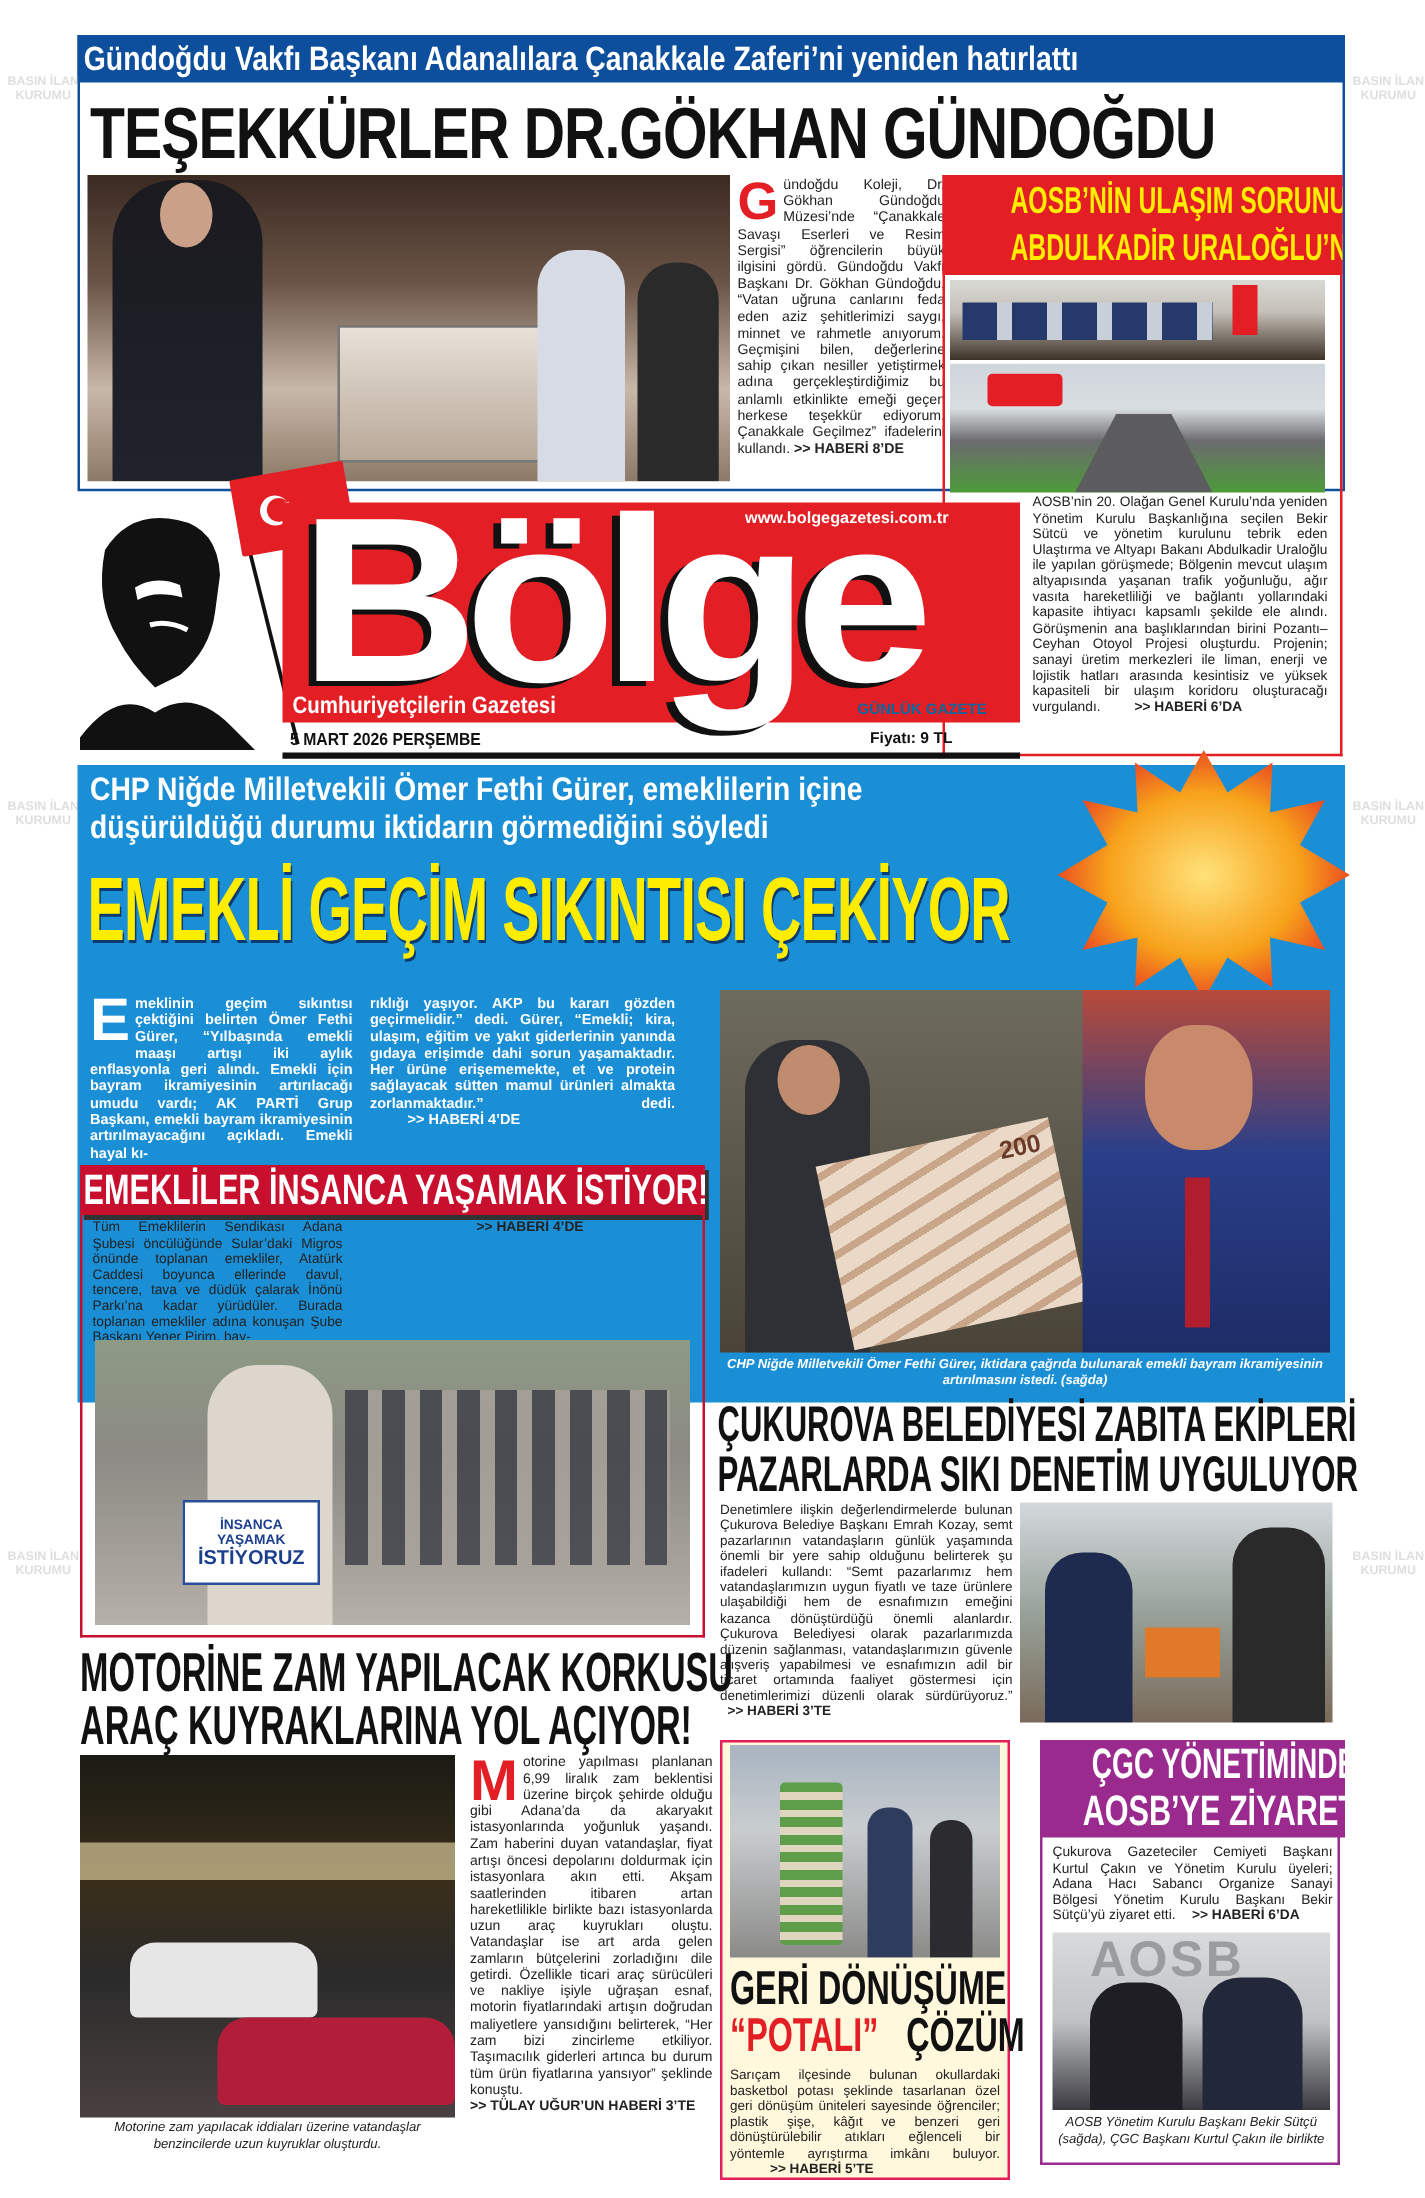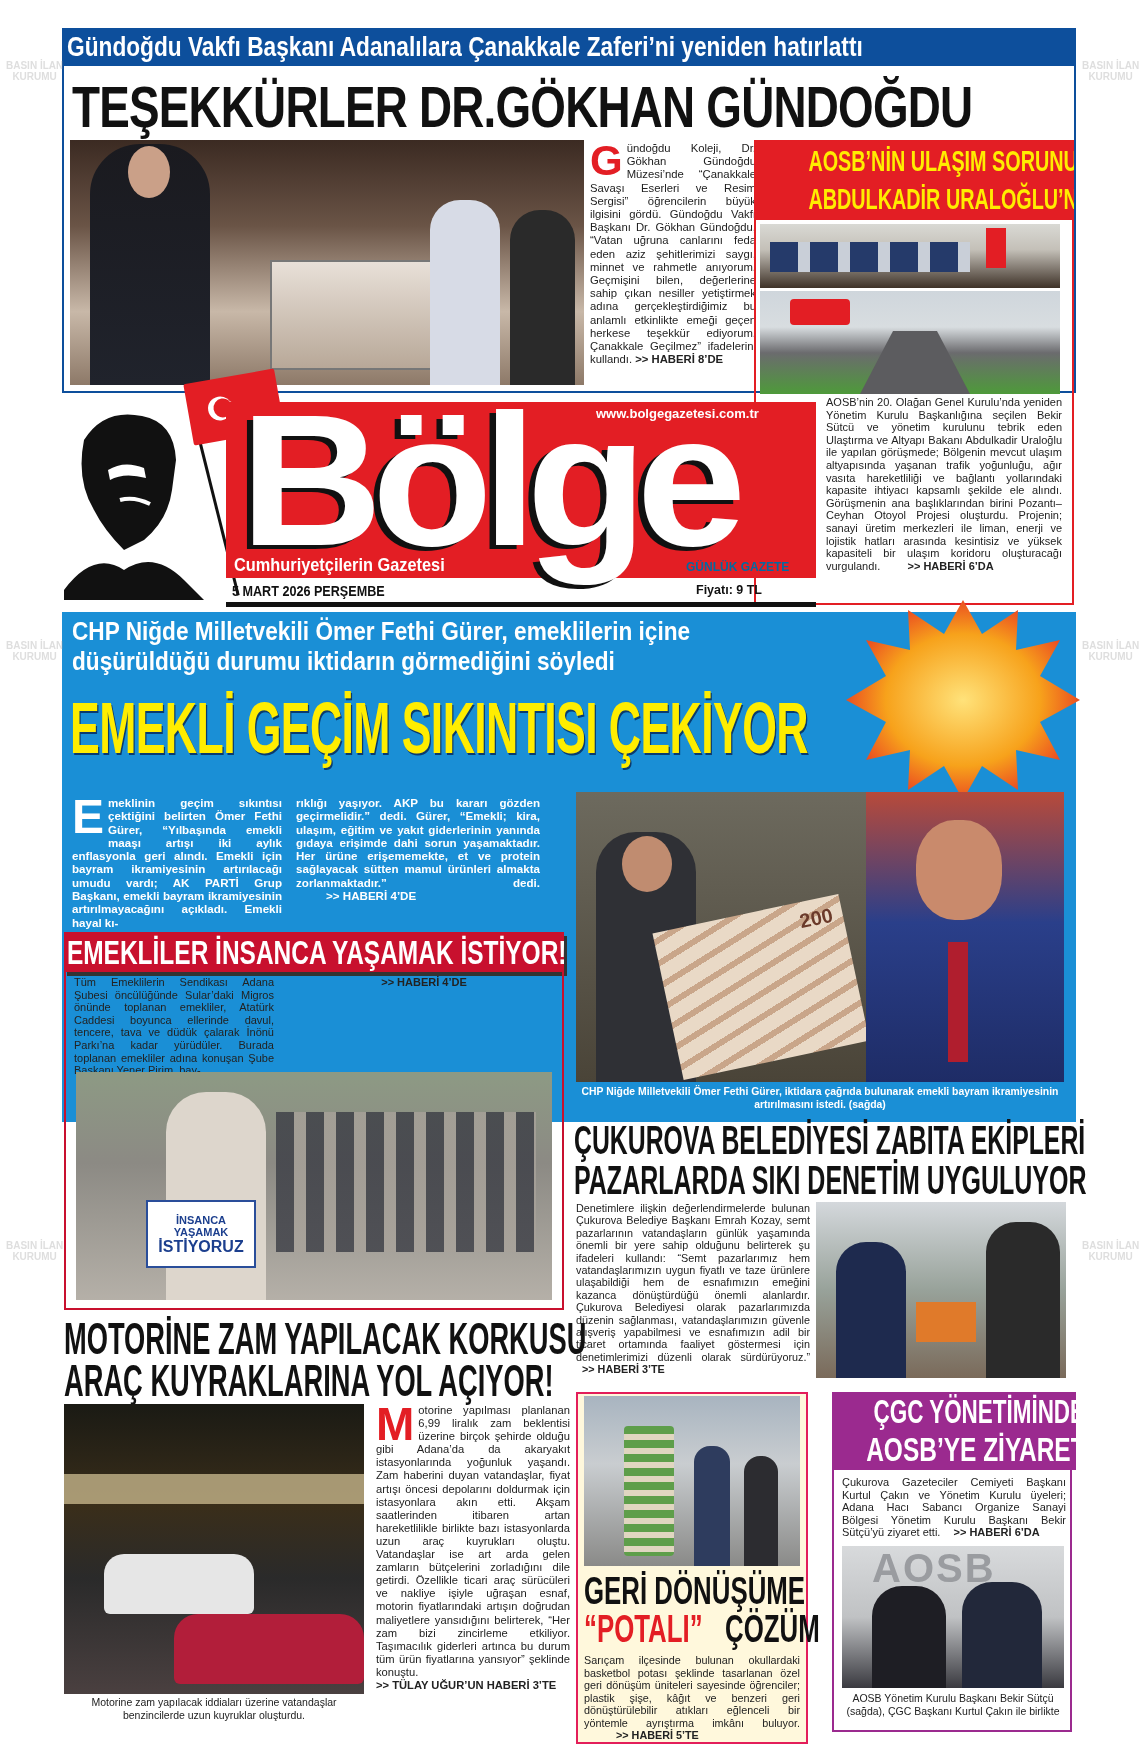--- a/index.html
+++ b/index.html
@@ -2,21 +2,21 @@
 <html><head>
 <meta charset="utf-8">
 <style>
   * { box-sizing: border-box; margin: 0; padding: 0; }
   body { width: 1140px; height: 1758px; background: #ffffff; font-family: "Liberation Sans", sans-serif; position: relative; overflow: hidden; color: #111; }
   .abs { position: absolute; }
   .cond { font-family: "Liberation Sans", sans-serif; font-weight: bold; transform-origin: left top; white-space: nowrap; }
   .body-txt { font-family: "Liberation Sans", sans-serif; font-size: 11.2px; line-height: 13.2px; text-align: justify; color: #222; }
   .ref { font-weight: bold; white-space: nowrap; }
   .photo { position: absolute; overflow: hidden; }
-  .caption-i { font-size: 10.5px; line-height: 12.5px; text-align: center; color: #222; }
+  .caption-i { font-style: italic; font-size: 10.5px; line-height: 12.5px; text-align: center; color: #222; }
   .dropcap { float: left; font-weight: bold; line-height: 0.8; margin-right: 4px; margin-top: 2px; }
   .wm { position: absolute; color: rgba(160,160,160,0.35); font-size: 10px; font-weight: bold; line-height: 11px; text-align: center; pointer-events: none; }
 </style>
 </head>
 <body>
 
 <div class="abs" style="left:62px;top:28px;width:1014px;height:365px;border:2px solid #0d4f9c;"></div>
 
 <div class="abs" style="left:62px;top:28px;width:1014px;height:38px;background:#0d4f9c;overflow:hidden;">
   <div class="cond" style="color:#fff;font-size:27px;line-height:38px;padding-left:6px;transform:scaleX(0.84);">Gündoğdu Vakfı Başkanı Adanalılara Çanakkale Zaferi’ni yeniden hatırlattı</div>

